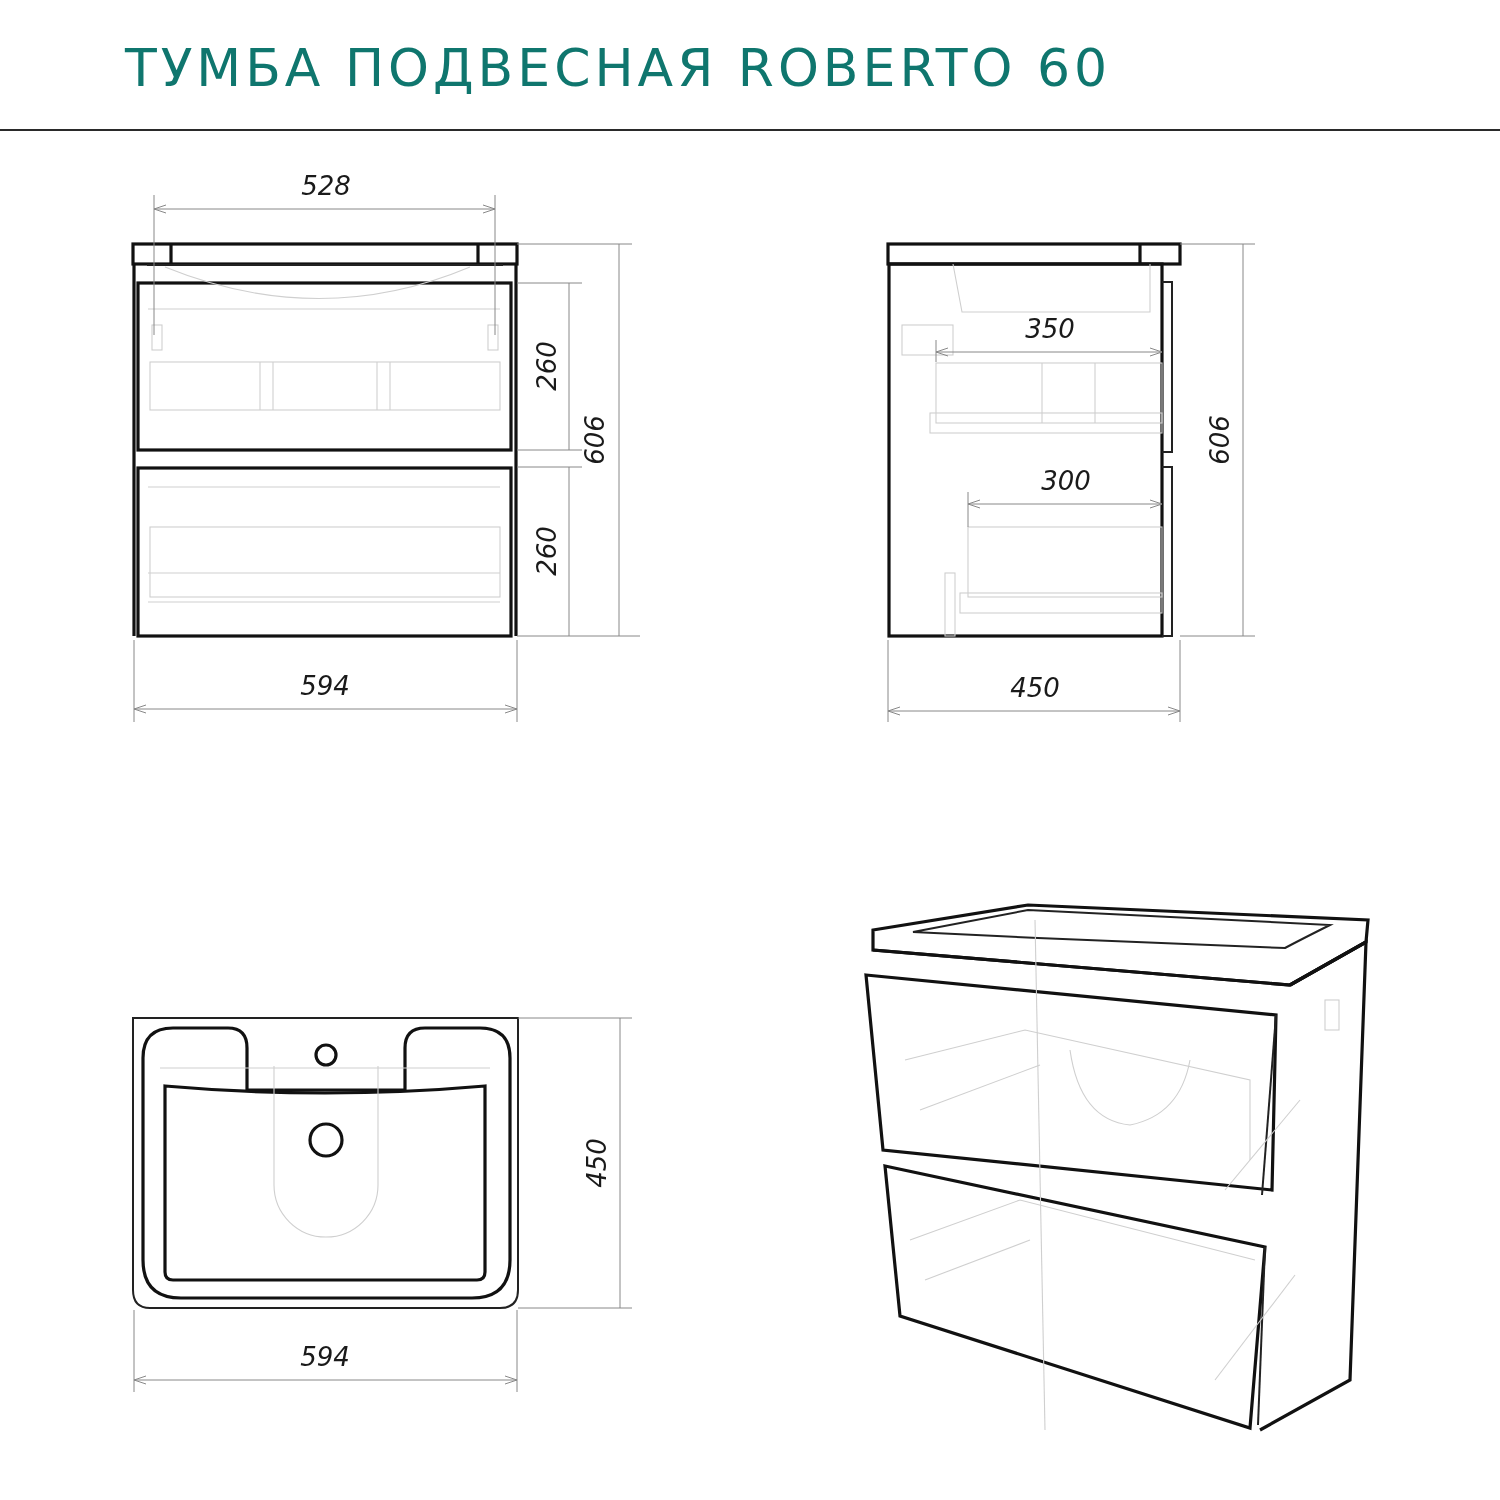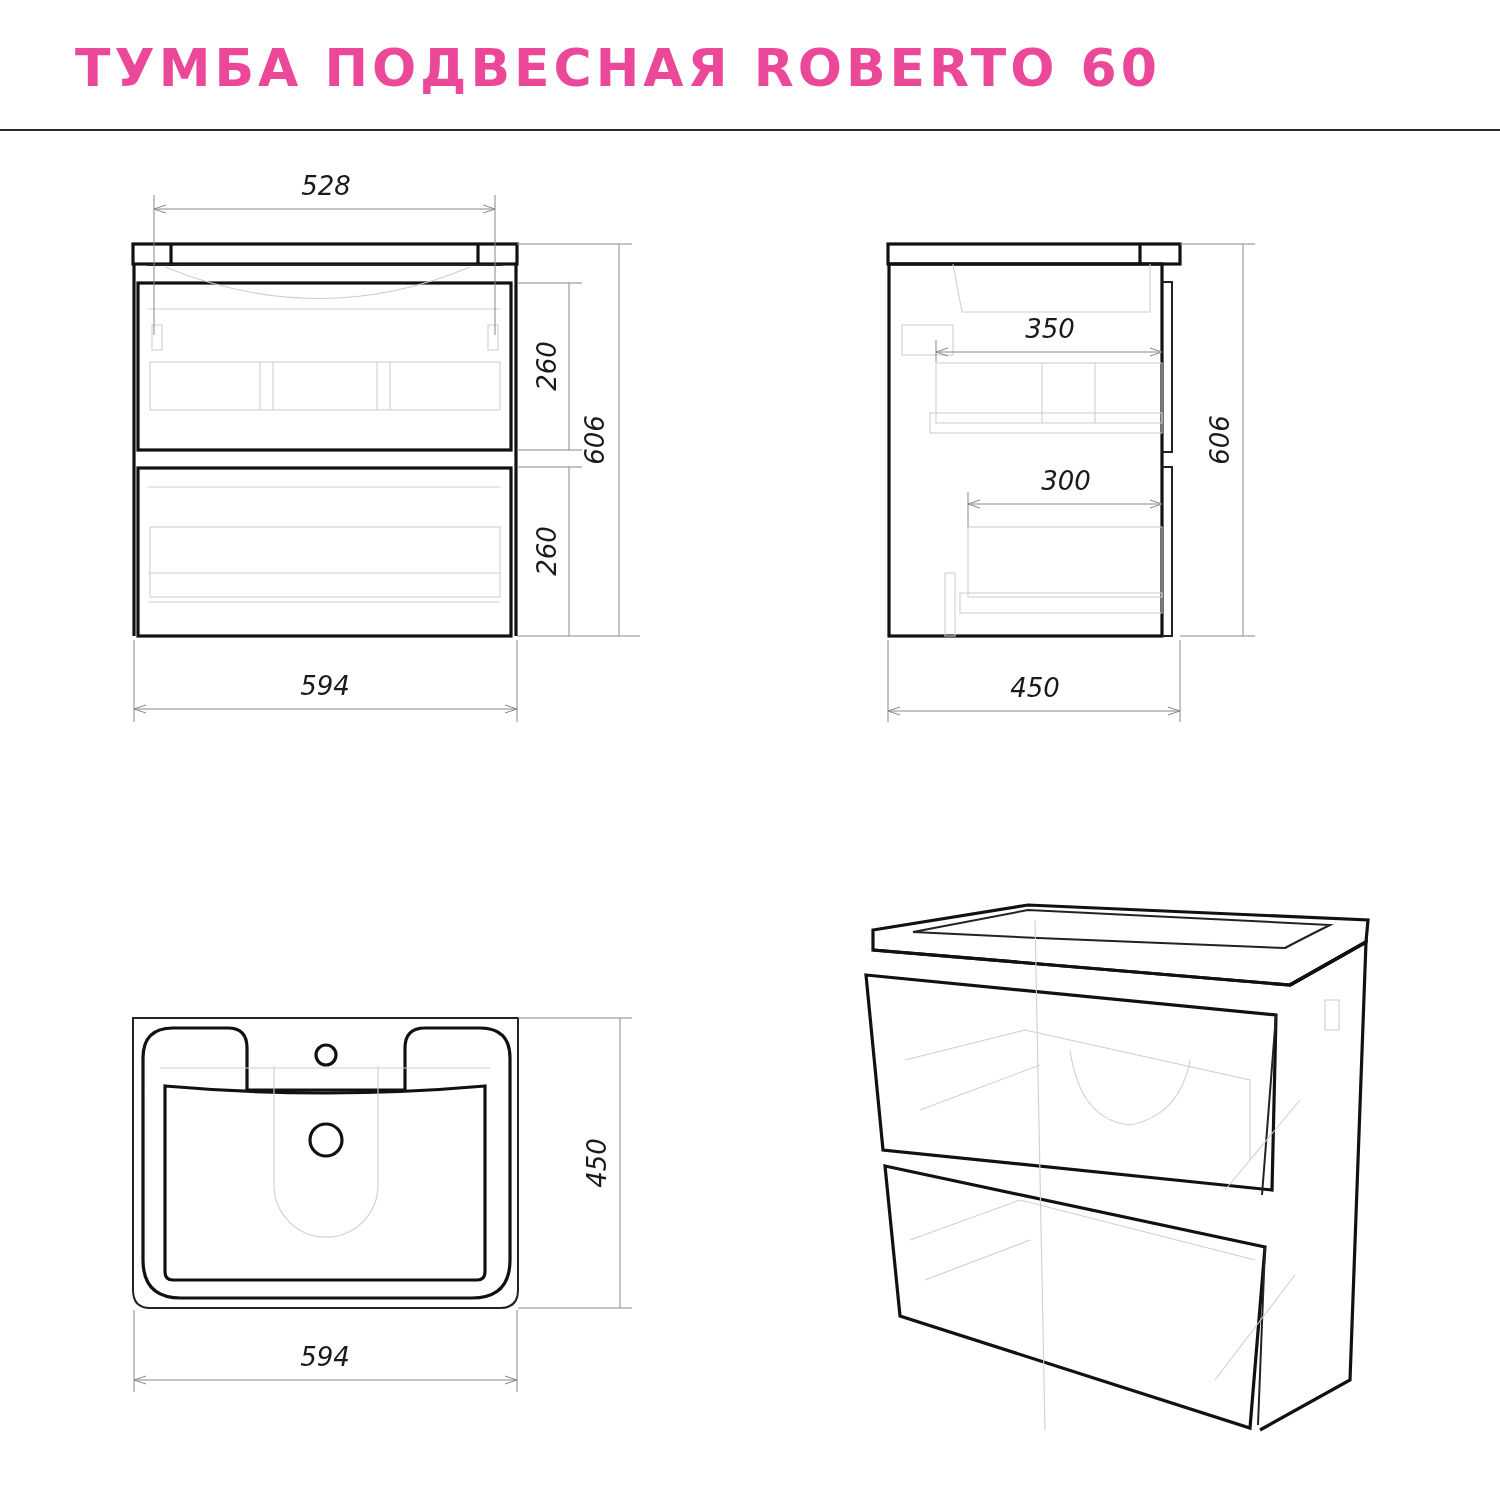--- a/index.html
+++ b/index.html
@@ -1,20 +1,20 @@
 <!DOCTYPE html>
 <html><head>
 <meta charset="utf-8">
 <style>
   html, body { margin: 0; padding: 0; background: #ffffff; }
   body { width: 1500px; height: 1500px; position: relative; overflow: hidden; font-family: "DejaVu Sans", sans-serif; }
   .title {
     position: absolute; left: 0; top: 38px; width: 1236px; text-align: center;
     font-family: "DejaVu Sans", sans-serif; font-size: 52px; letter-spacing: 4px;
-    color: #ec4899; font-weight: bold;
+    color: #0f766e; font-weight: normal;
   }
   .title-rule { position: absolute; left: 0; top: 129px; width: 1500px; height: 2px; background: #2a2a2a; }
   svg.view { position: absolute; left: 0; top: 0; }
   .dimtxt { font-family: "DejaVu Sans", sans-serif; font-style: italic; font-size: 26px; fill: #1a1a1a; }
   .thick { stroke: #111; stroke-width: 3.2; fill: none; }
   .med { stroke: #222; stroke-width: 2; fill: none; }
   .thin { stroke: #cfcfcf; stroke-width: 1.1; fill: none; }
   .dim { stroke: #888; stroke-width: 1; fill: none; }
 </style>
 </head>

